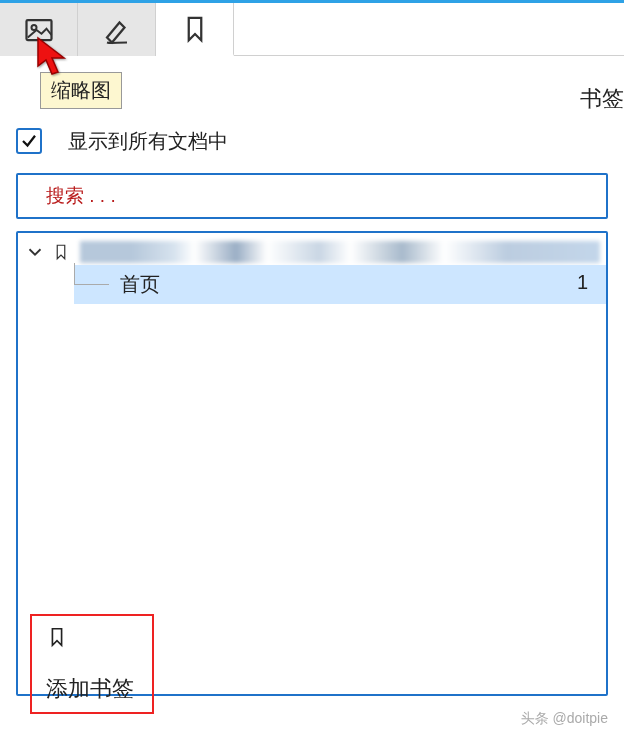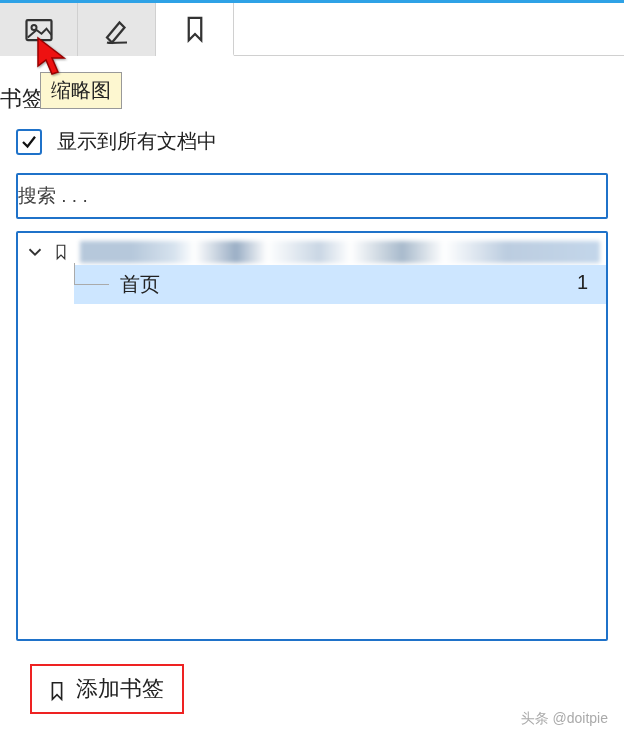--- a/index.html
+++ b/index.html
@@ -25,40 +25,40 @@
 .cursor {
   position: absolute; left: 36px; top: 36px; z-index: 20;
 }
 .cursor svg { filter: drop-shadow(1px 1px 1px rgba(0,0,0,.4)); }
 .tooltip {
   position: absolute; left: 40px; top: 72px; z-index: 19;
   background: #fdf7d0; border: 1px solid #999;
   padding: 4px 10px; font-size: 20px;
 }
 .panel-title {
-  text-align: left; font-size: 22px; padding: 28px 0 10px;
+  text-align: right; font-size: 22px; padding: 28px 0 10px;
 }
 .check-row {
-  display: flex; align-items: center; gap: 15px;
+  display: flex; align-items: flex-start; gap: 26px;
   padding: 4px 16px 12px;
 }
 .checkbox {
   width: 26px; height: 26px; border: 2px solid #1f72c9; border-radius: 3px;
   display: flex; align-items: center; justify-content: center;
   background: #fff;
 }
 .checkbox svg { width: 18px; height: 18px; }
 .check-label { font-size: 20px; }
 .search {
   margin: 6px 16px 12px; border: 2px solid #1f72c9; border-radius: 2px;
-  padding: 8px 0; font-size: 19px; color: #404040;
+  padding: 8px 28px; font-size: 19px; color: #b91c1c;
 }
 .tree {
   margin: 0 16px; border: 2px solid #1f72c9; border-radius: 2px;
-  height: 410px; padding: 8px 0; overflow: hidden;
+  height: 465px; padding: 8px 0; overflow: hidden;
 }
 .root-row {
   display: flex; align-items: center; gap: 6px; padding: 0 6px;
 }
 .chev { width: 22px; height: 22px; }
 .root-bm { width: 18px; height: 22px; }
 .root-blur {
   flex: 1; height: 22px; margin-left: 4px;
   background:
     linear-gradient(90deg,#b6c8db 10%,#d6e2ee 18%,#fff 22%,#9aaec5 30%,#fff 36%,#c9d6e4 46%,#fff 52%,#a8bacc 62%,#fff 70%,#bccde0 82%,#c3d6ea 100%);
@@ -72,21 +72,21 @@
 .tree-item::before {
   content: ""; position: absolute; left: 0; top: -6px; bottom: 50%;
   width: 34px; border-left: 1px solid #aaa; border-bottom: 1px solid #aaa;
 }
 .tree-item:first-child::before { top: -2px; }
 .tree-item .pg { margin-left: auto; padding-right: 6px; }
 .tree-item.selected { background: #cde6ff; }
 .add-btn {
   position: absolute; left: 30px; bottom: 24px;
   border: 2px solid #e22; padding: 8px 18px 8px 14px;
-  display: flex; align-items: flex-end; gap: 8px; font-size: 22px;
+  display: flex; align-items: flex-start; gap: 24px; font-size: 22px; flex-direction: column;
 }
 .add-btn svg { width: 22px; height: 26px; }
 .watermark {
   position: absolute; right: 16px; bottom: 10px;
   font-size: 14px; color: #aaa; text-align: center;
 }
 </style>
 </head>
 <body>
 

